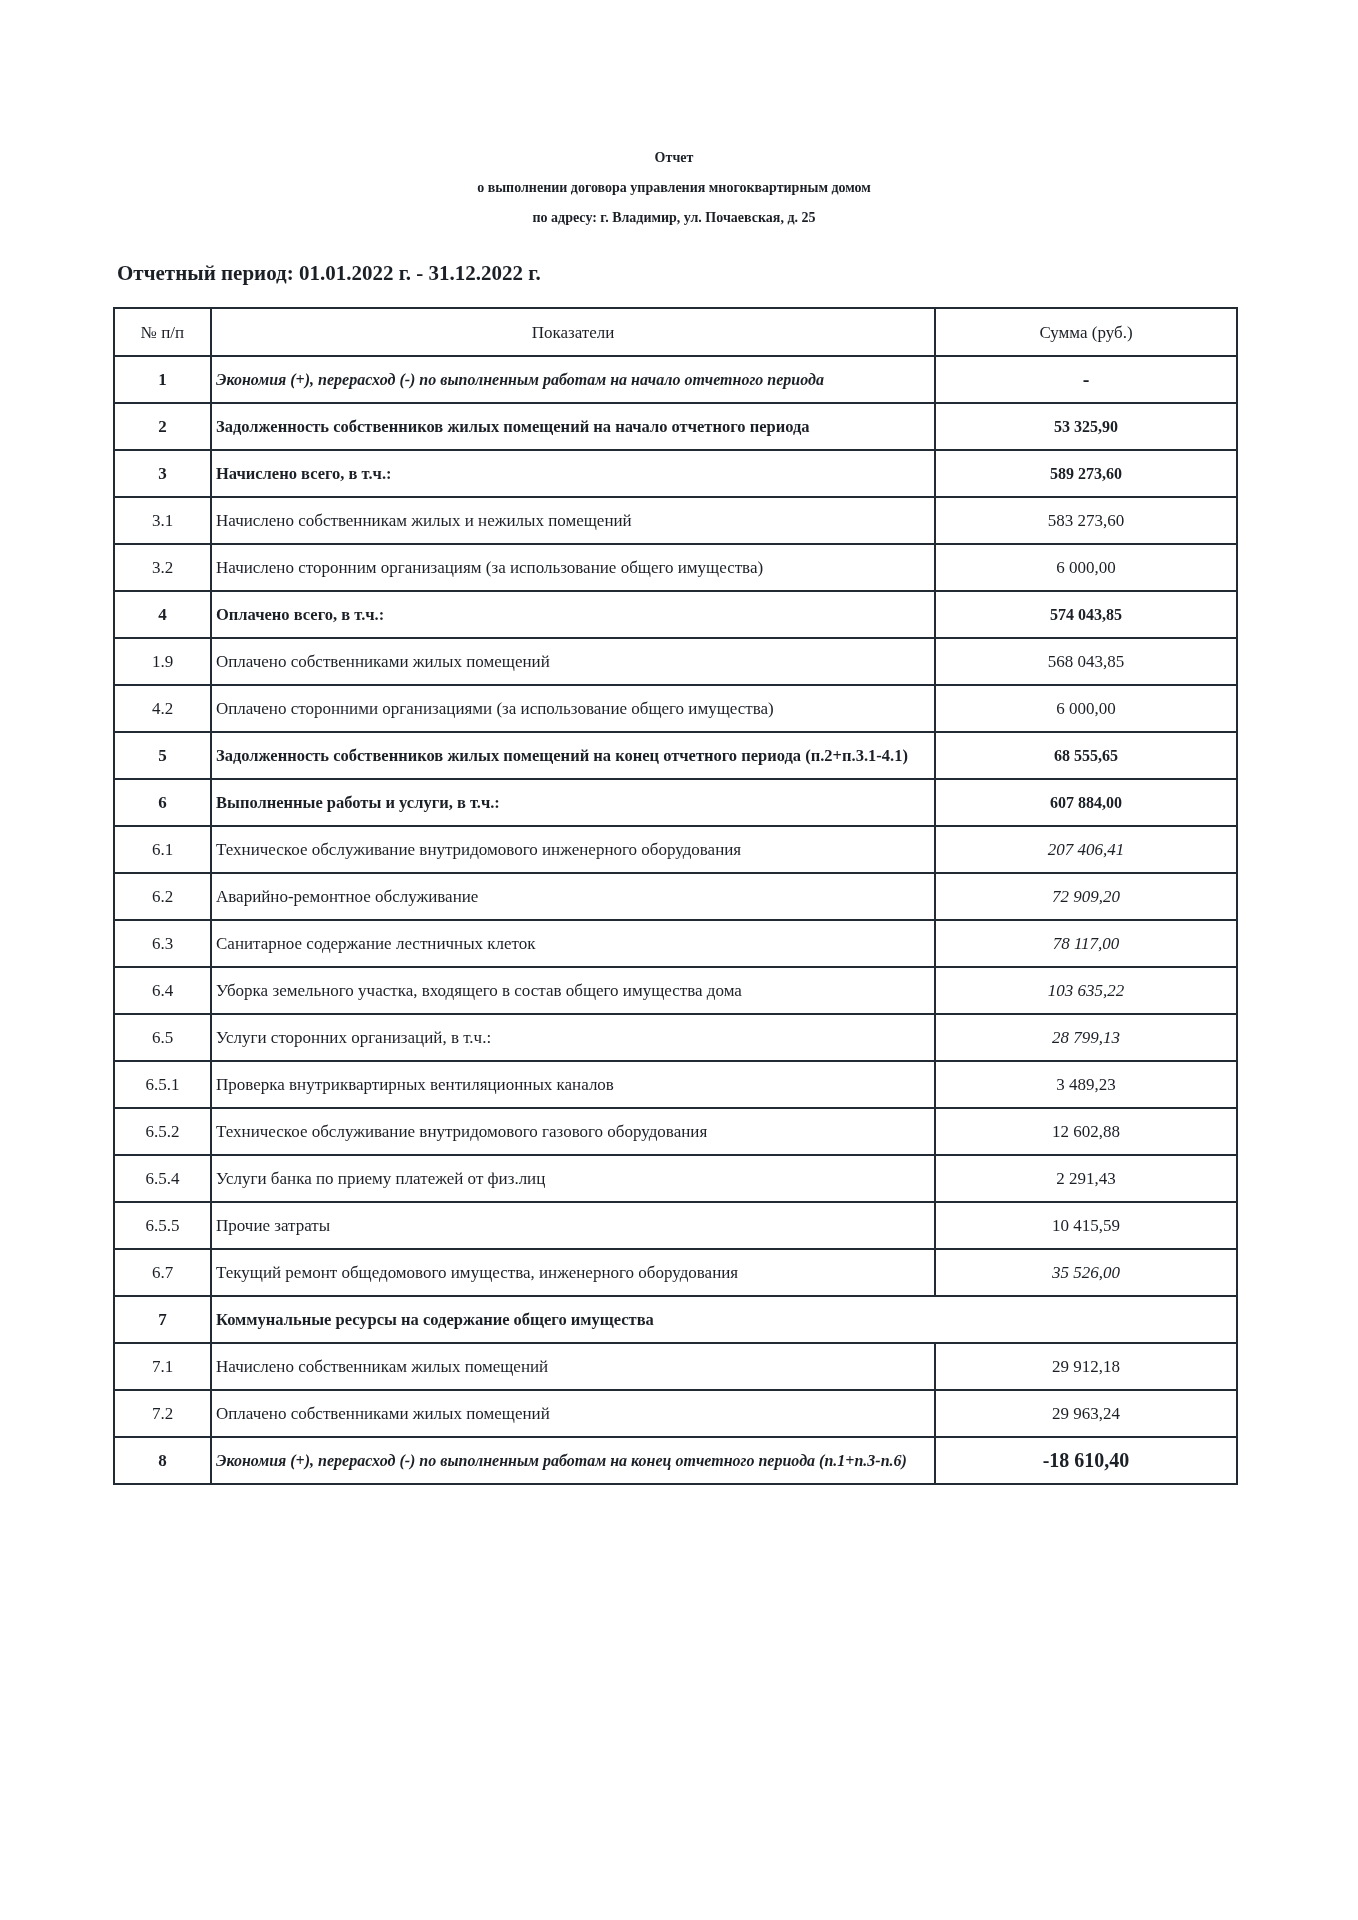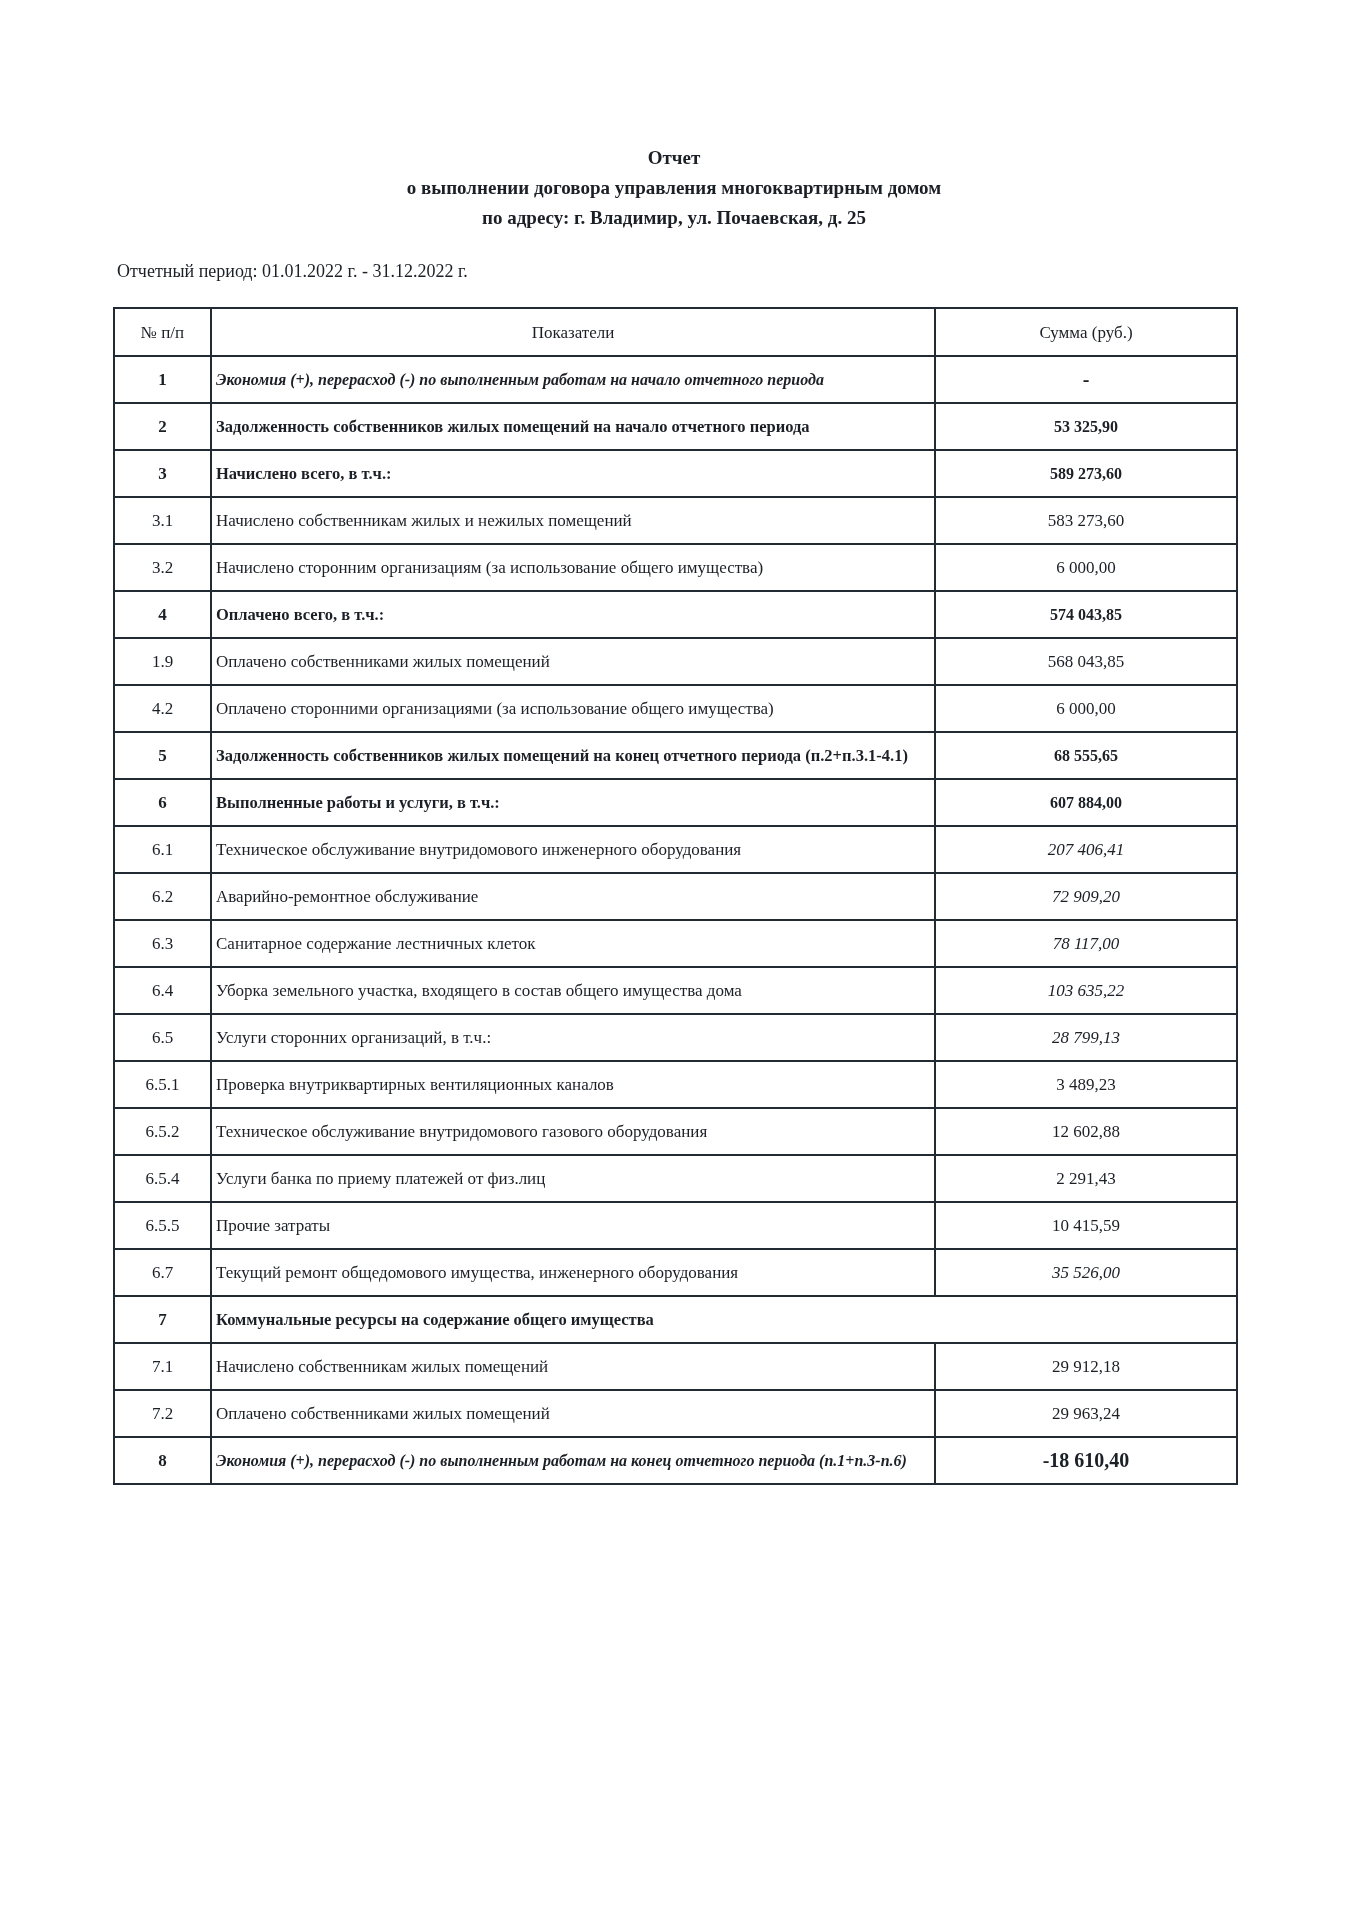--- a/index.html
+++ b/index.html
@@ -6,25 +6,25 @@
   body {
     width: 1358px; height: 1920px;
     background: #ffffff;
     position: relative;
     font-family: "Liberation Serif", "DejaVu Serif", serif;
     color: #1b1f26;
     overflow: hidden;
   }
   .title-block {
     position: absolute; left: 113px; width: 1122px; top: 143px;
-    text-align: center; font-weight: bold; font-size: 19px; line-height: 30px;
+    text-align: center; font-weight: bold; font-size: 14px; line-height: 30px;
   }
   .period {
     position: absolute; left: 117px; top: 261px;
-    font-weight: normal; font-size: 18px;
+    font-weight: bold; font-size: 21px;
   }
   table.report {
     position: absolute; left: 113px; top: 307px;
     width: 1123px;
     border-collapse: collapse;
     table-layout: fixed;
   }
   table.report td, table.report th {
     border: 2px solid #222a33;
     height: 45px;

